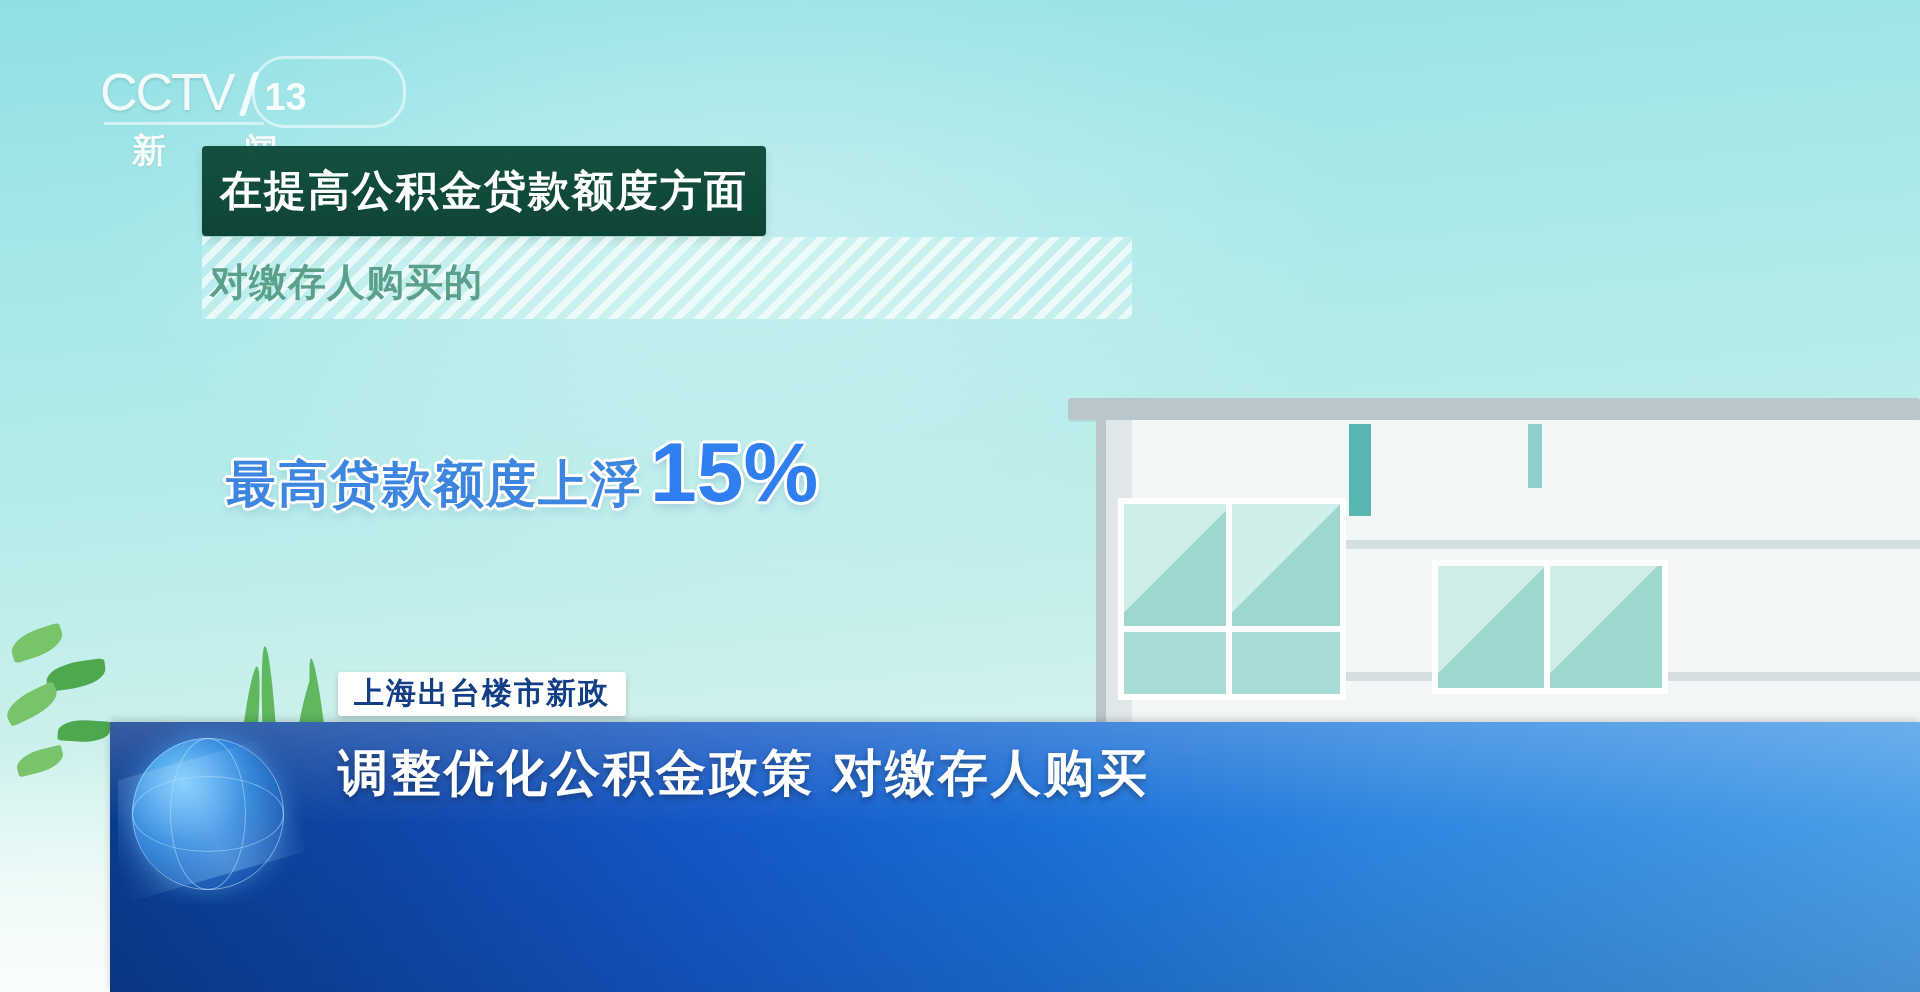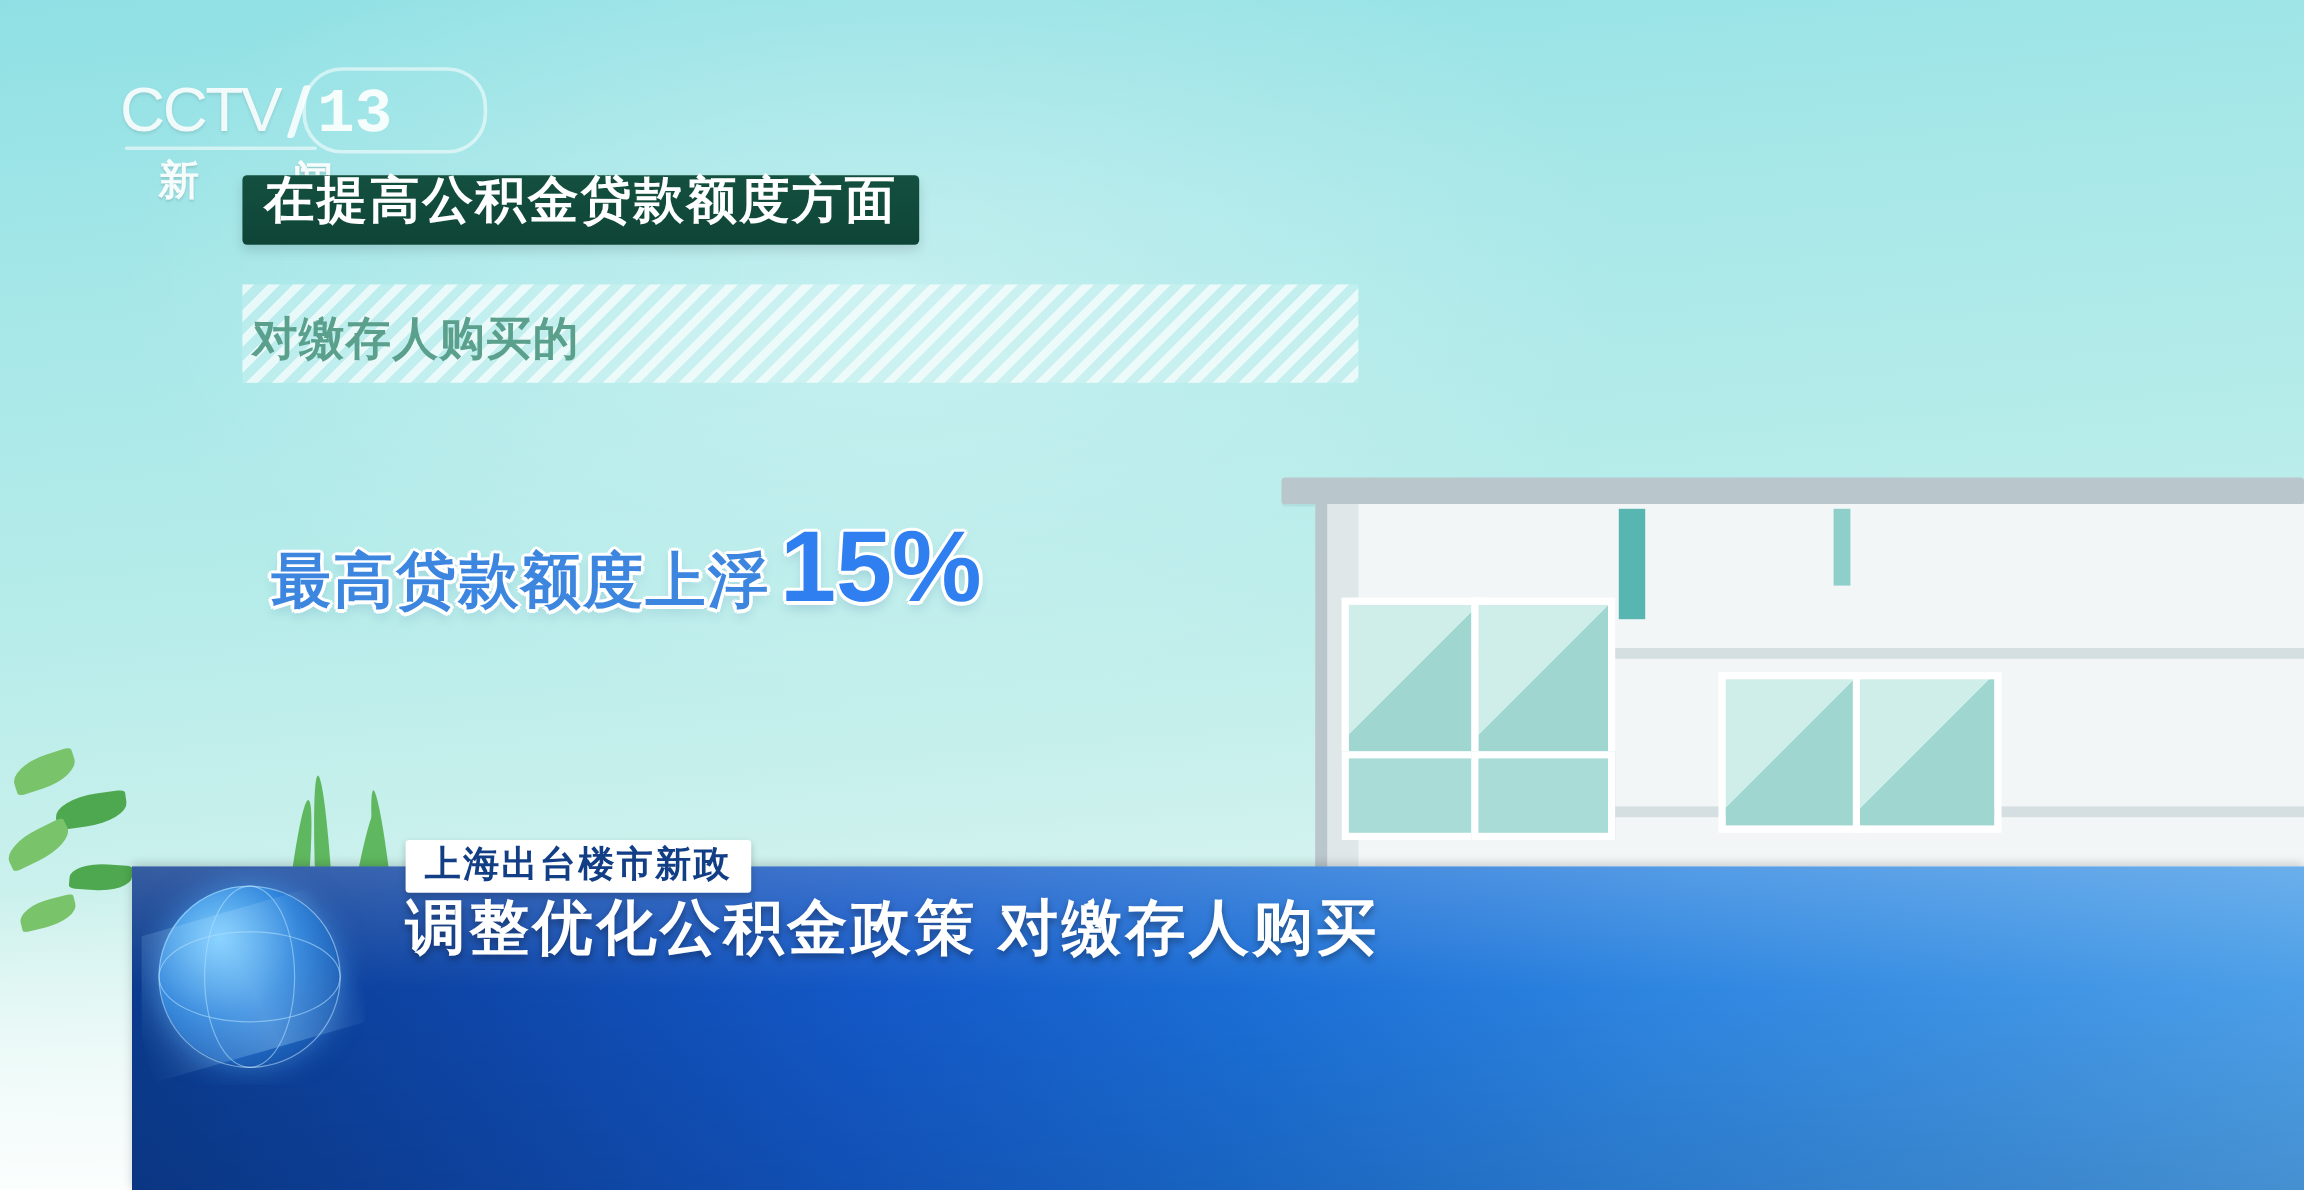--- a/index.html
+++ b/index.html
@@ -35,33 +35,33 @@
   .leaf.dk{background:#4ea84f;}
   .grass{position:absolute;background:#5fb85f;border-radius:50% 50% 0 0;}
 
   
   #cctv-logo{position:absolute;left:100px;top:62px;width:300px;height:100px;}
   #cctv-logo .mark{font-size:52px;font-weight:normal;color:rgba(255,255,255,.88);
     letter-spacing:-2px;font-family:"Liberation Sans",sans-serif;
     text-shadow:0 2px 3px rgba(0,0,0,.10);}
   #cctv-logo .slash{display:inline-block;transform:skewX(-18deg);width:6px;height:44px;
     background:rgba(255,255,255,.85);margin:0 8px;vertical-align:-6px;border-radius:2px;}
-  #cctv-logo .num{font-size:52px;font-weight:bold;color:rgba(255,255,255,.9);font-family:Liberation Mono, monospace;}
+  #cctv-logo .num{font-size:38px;font-weight:bold;color:rgba(255,255,255,.9);}
   #cctv-logo .ring{position:absolute;left:152px;top:-6px;width:148px;height:66px;
     border:3px solid rgba(255,255,255,.55);border-radius:33px;}
   #cctv-logo .underline{position:absolute;left:4px;top:60px;width:160px;height:3px;
     background:rgba(255,255,255,.55);border-radius:2px;}
   #cctv-logo .cn{position:absolute;left:32px;top:66px;font-size:34px;font-weight:bold;
     color:rgba(255,255,255,.92);letter-spacing:22px;
     text-shadow:0 1px 2px rgba(0,0,0,.12);}
 
   
   #headline-banner{position:absolute;left:202px;top:146px;height:58px;
     background:linear-gradient(180deg,#14503f 0%,#0e4436 100%);
-    border-radius:4px;display:flex;padding:0 18px;
+    border-radius:4px;display:flex;align-items:center;padding:16px 18px;
     box-shadow:0 5px 10px rgba(0,0,0,.12);}
   #headline-banner .txt{color:#ffffff;font-size:42px;font-weight:bold;letter-spacing:2px;
     line-height:1;white-space:nowrap;}
 
   
   #stripe-line{position:absolute;left:202px;top:237px;width:930px;height:82px;
     background:repeating-linear-gradient(135deg,
       rgba(255,255,255,.72) 0px, rgba(255,255,255,.72) 7px,
       rgba(255,255,255,.18) 7px, rgba(255,255,255,.18) 15px);}
   #line2{position:absolute;left:210px;top:258px;height:50px;display:flex;align-items:flex-end;
@@ -76,21 +76,21 @@
     text-shadow:
       3px 0 0 #ffffff, -3px 0 0 #ffffff, 0 3px 0 #ffffff, 0 -3px 0 #ffffff,
       2px 2px 0 #ffffff, -2px 2px 0 #ffffff, 2px -2px 0 #ffffff, -2px -2px 0 #ffffff,
       0 6px 10px rgba(0,60,130,.18);}
   #line3{top:340px;font-size:56px;letter-spacing:2px;}
   #line4{top:424px;font-size:50px;letter-spacing:2px;display:flex;align-items:baseline;margin-left:20px;}
   #line4 .pct{font-size:84px;color:#2f7ff0;margin-left:8px;letter-spacing:0;}
 
   
   #kicker{position:absolute;left:338px;top:672px;background:#ffffff;
-    padding:6px 16px 8px;border-radius:3px;box-shadow:0 3px 6px rgba(0,0,0,.18);margin-top:28px;}
+    padding:6px 16px 8px;border-radius:3px;box-shadow:0 3px 6px rgba(0,0,0,.18);}
   #kicker .txt{color:#123e86;font-size:30px;font-weight:bold;letter-spacing:2px;line-height:1;}
 
   #lower-bar{position:absolute;left:110px;top:722px;right:0;height:270px;
     background:linear-gradient(100deg,#0b3a8c 0%,#0e46a8 16%,#1358c7 34%,#1b6fd6 52%,#2f86e0 70%,#4da0e8 100%);
     box-shadow:0 -2px 8px rgba(0,0,0,.18);}
   #lower-bar .sheenA{position:absolute;inset:0;
     background:linear-gradient(180deg,rgba(255,255,255,.18) 0%,rgba(255,255,255,0) 38%,rgba(0,0,0,.10) 100%);}
   #globe{position:absolute;left:118px;top:724px;width:186px;height:180px;overflow:hidden;}
   #globe .sphere{position:absolute;left:14px;top:14px;width:150px;height:150px;border-radius:50%;
     background:radial-gradient(circle at 34% 30%,#7fd0ff 0%,#2a7fd8 45%,#0d3f96 100%);

